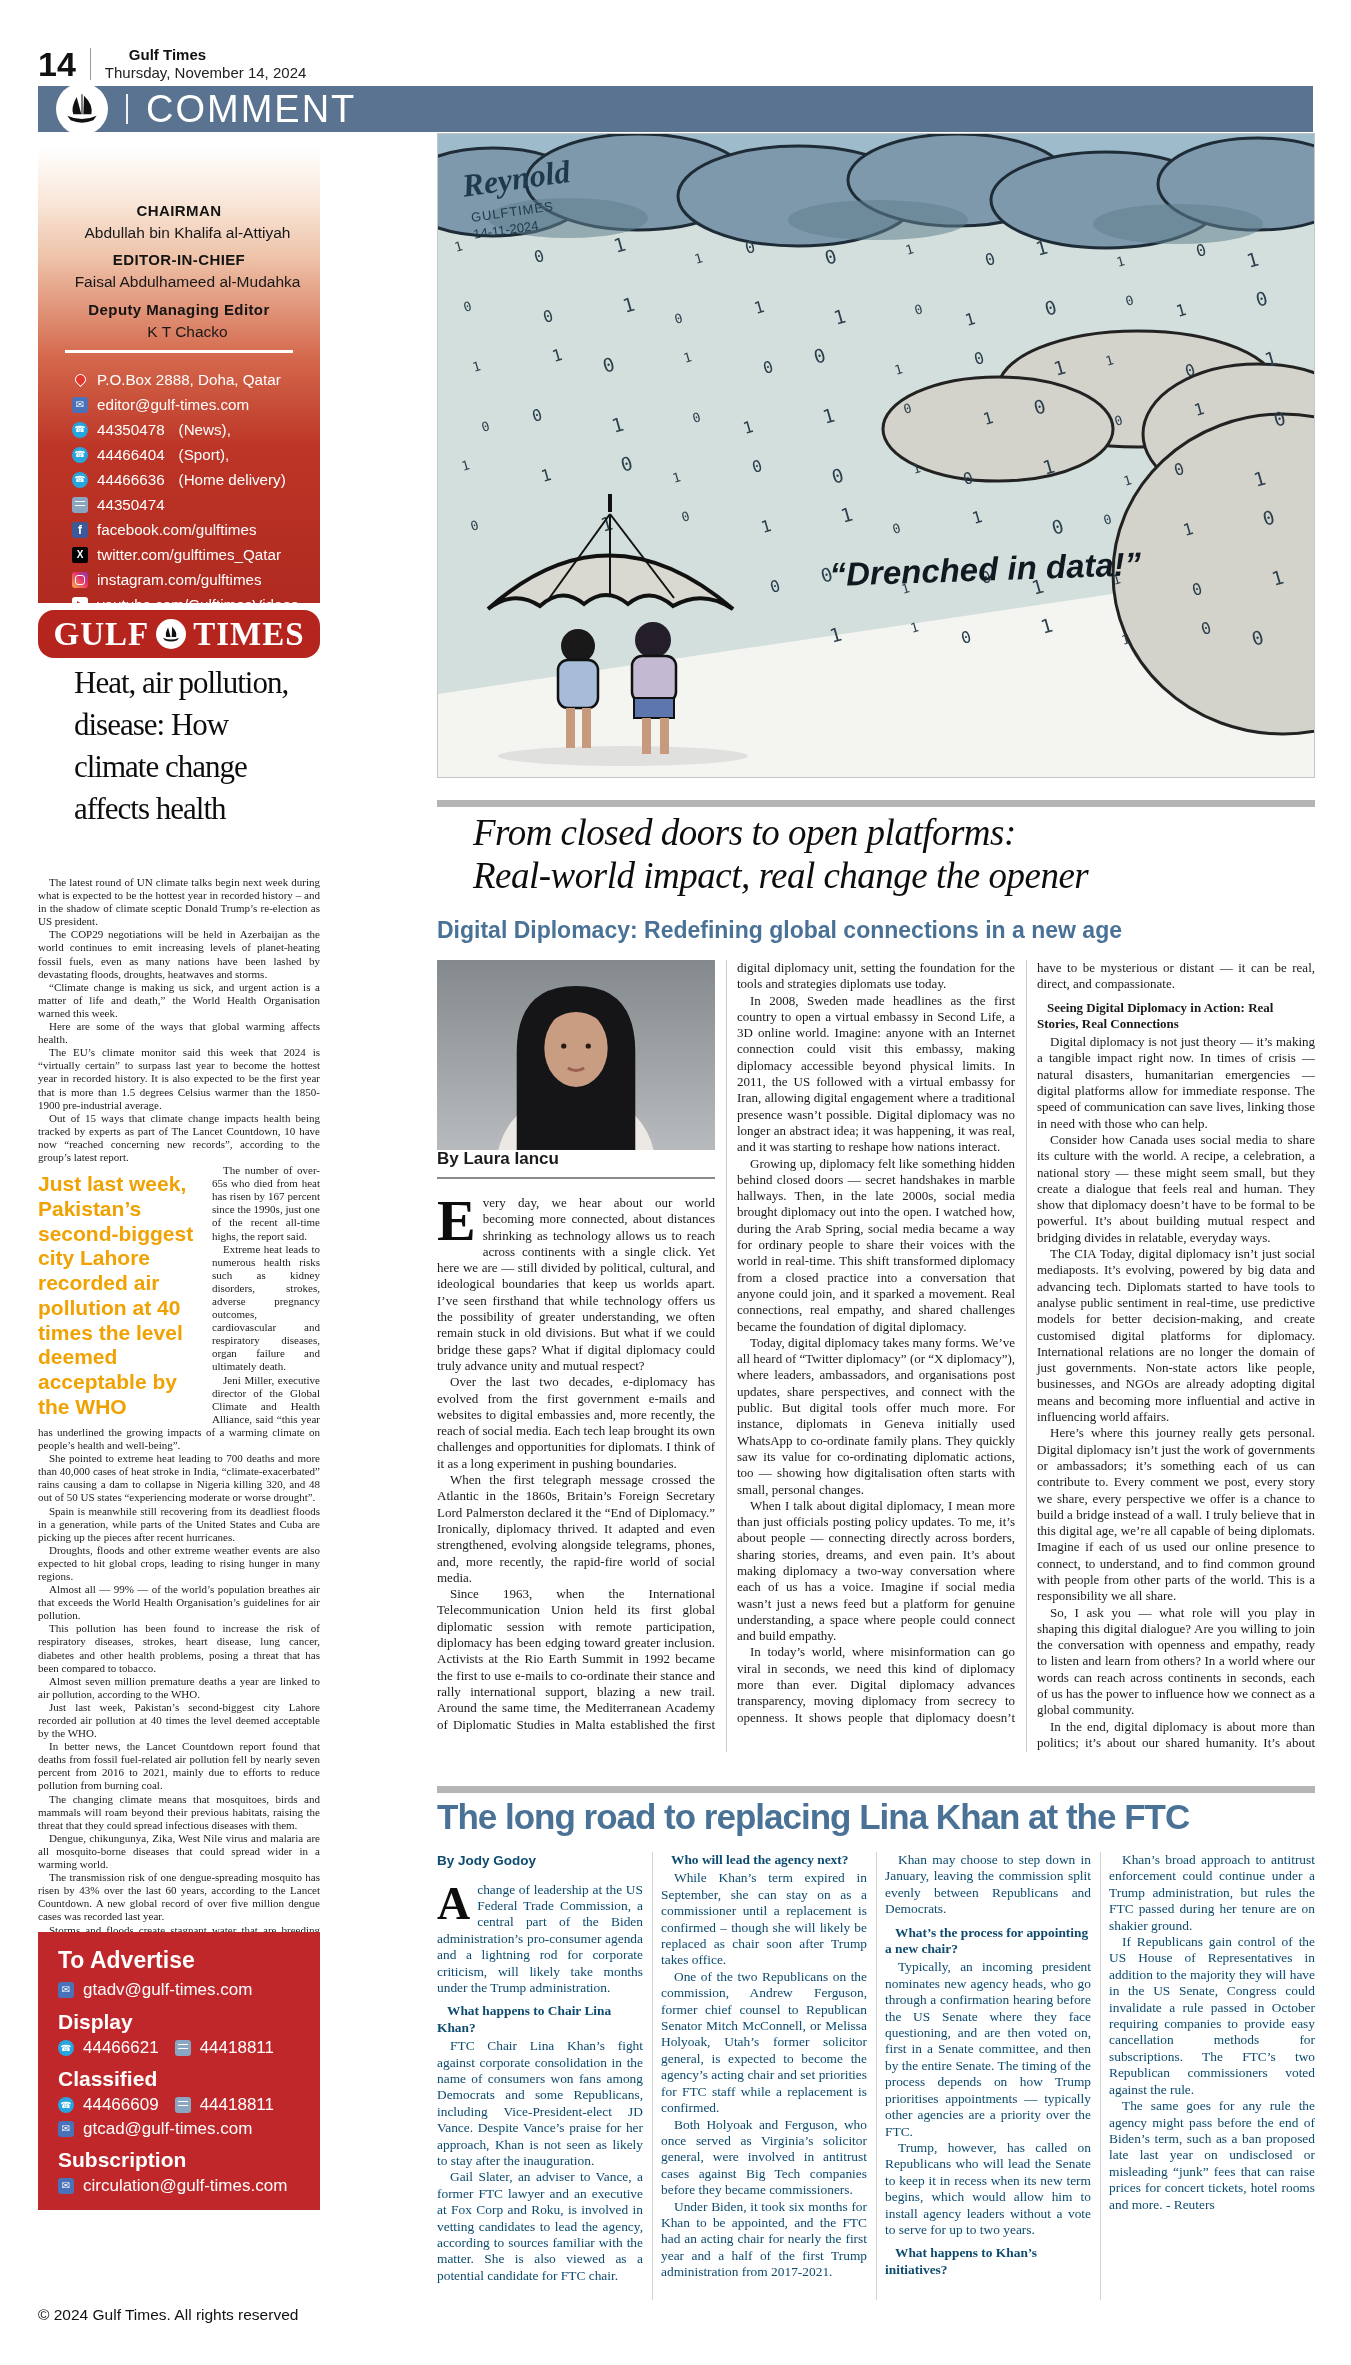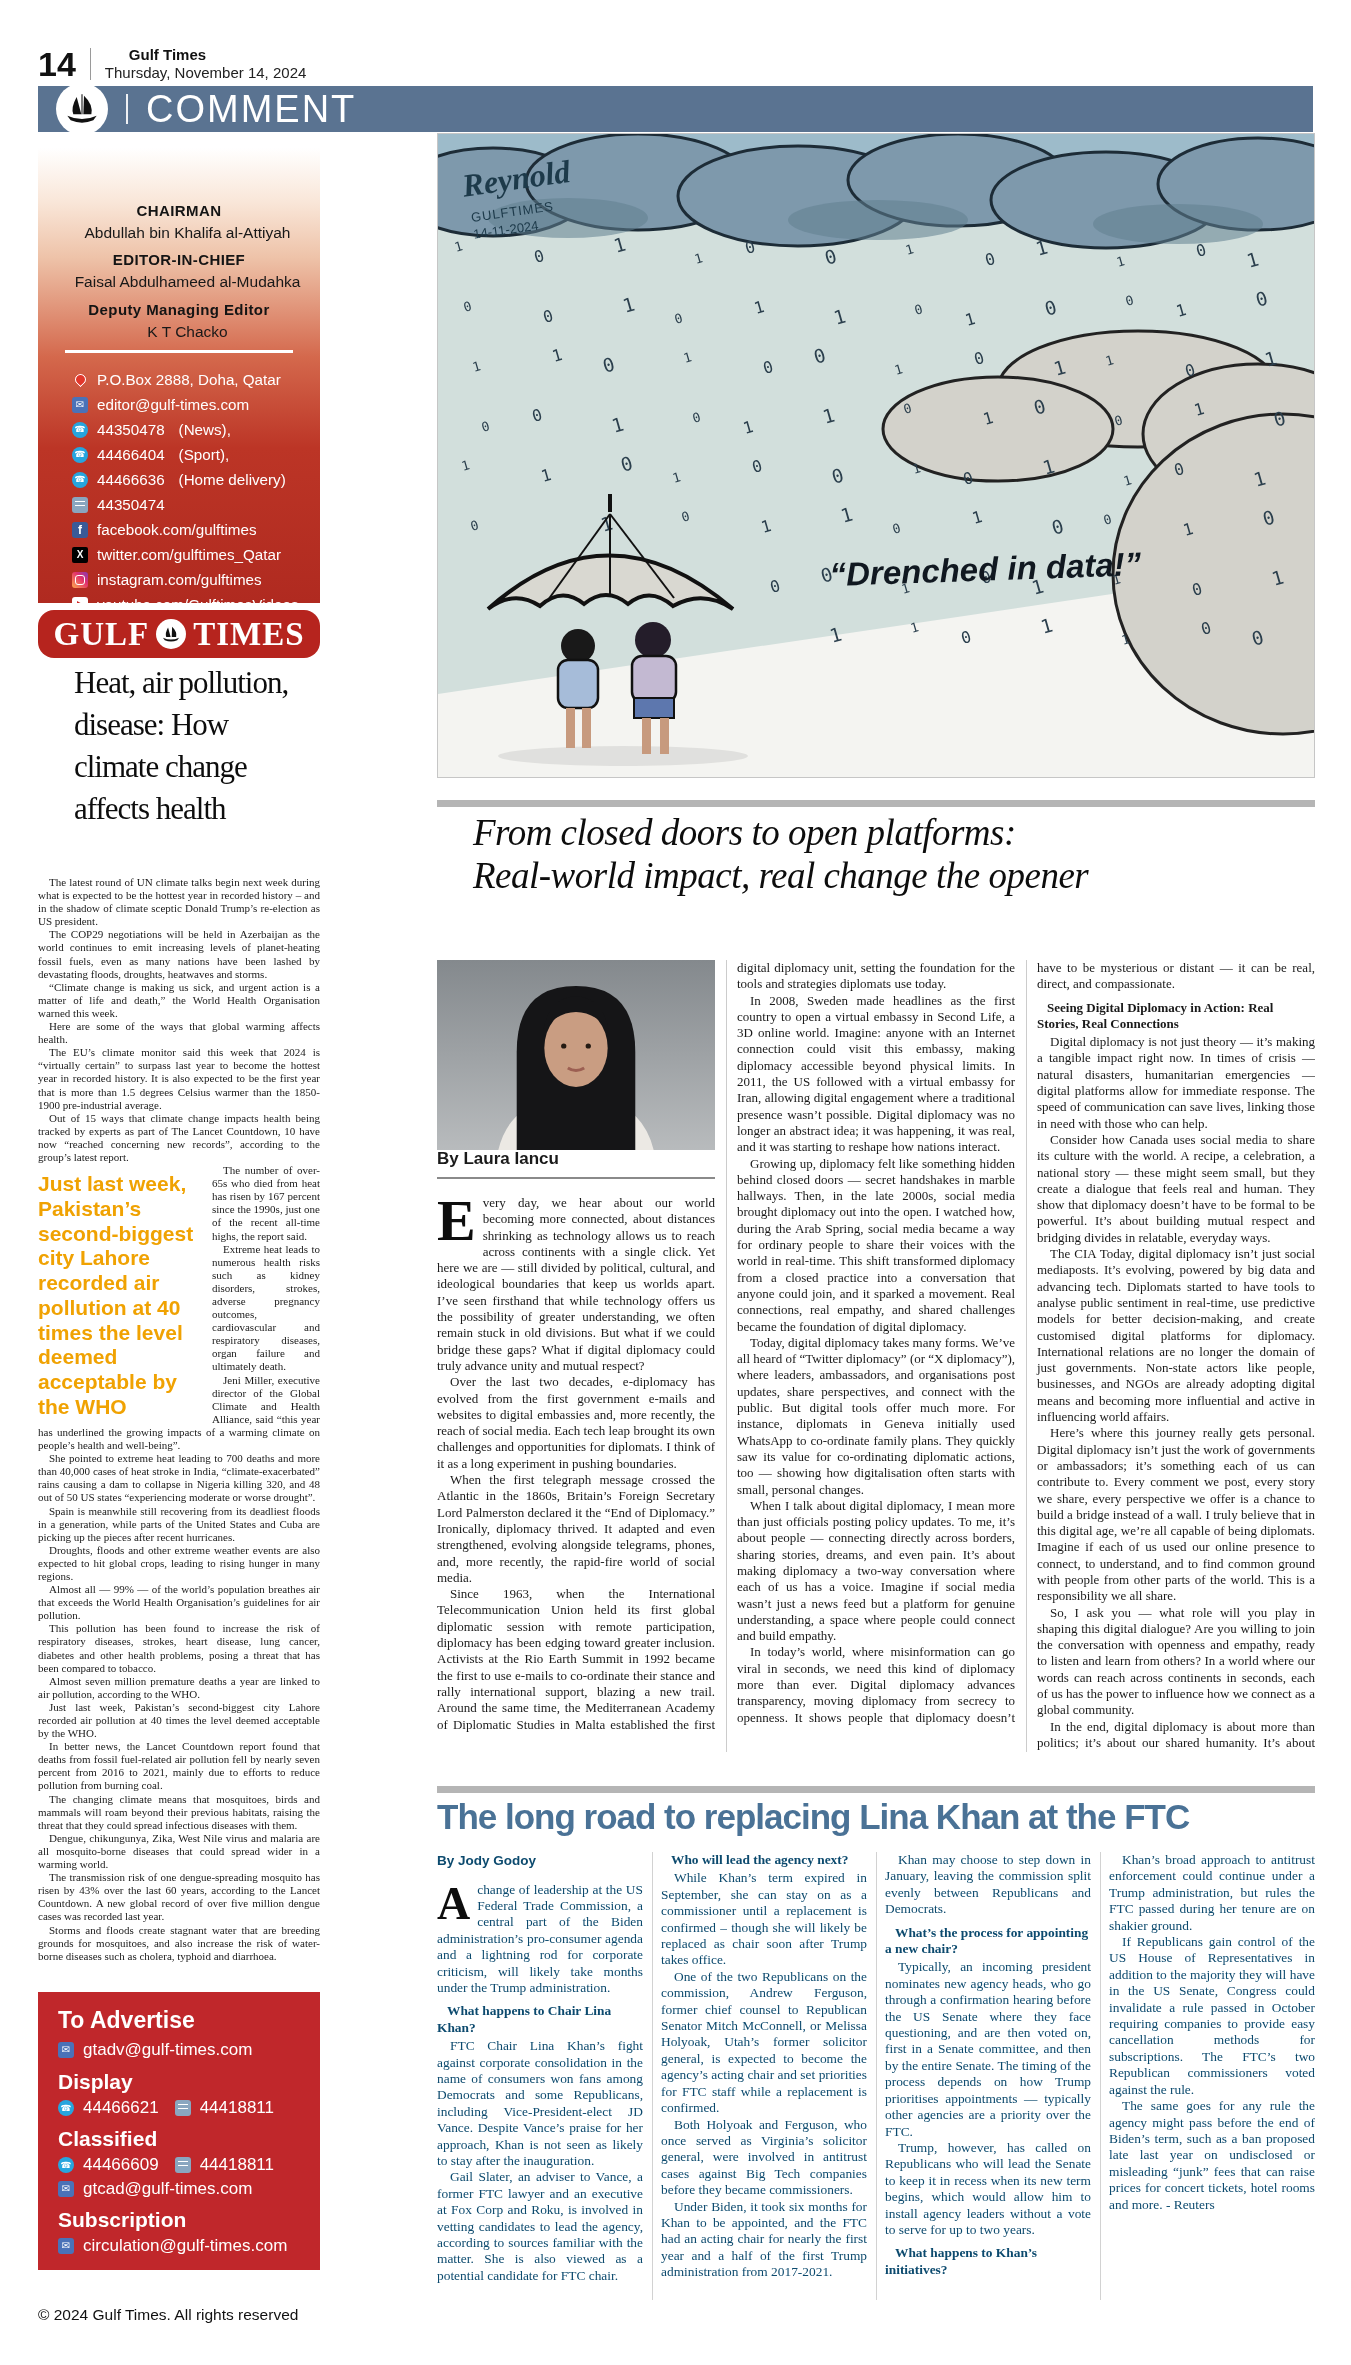--- a/index.html
+++ b/index.html
@@ -86,21 +86,21 @@
   .para.subhead{font-weight:bold;font-family:"Liberation Serif",serif;text-align:left;margin:7px 0 2px;text-indent:10px;}
   
   .ftc-hl{position:absolute;left:437px;top:1798px;width:878px;margin:0;
           font:bold 35px/1.1 "Liberation Sans",sans-serif;color:#4a7296;letter-spacing:-1px;}
   .ftc-article{position:absolute;left:437px;top:1852px;width:878px;height:448px;overflow:hidden;
                column-count:4;column-gap:18px;column-rule:1px solid #d2d2d2;
                font:13.4px/16.4px "Liberation Serif",serif;color:#0c4a6e;text-align:justify;}
   .ftc-byline{font:bold 13.5px/1 "Liberation Sans",sans-serif;margin:2px 0 14px;text-align:left;}
   .ftc-article .para.dropcap::first-letter{font:bold 46px/38px "Liberation Serif",serif;}
   
-  .advertise{position:absolute;left:38px;top:1992px;width:282px;height:278px;background:#c0272b;
+  .advertise{position:absolute;left:38px;top:1932px;width:282px;height:278px;background:#c0272b;
              box-sizing:border-box;padding:16px 0 0 20px;color:#fff;overflow:hidden;}
   .ad-title{font:bold 23px/1.1 "Liberation Sans",sans-serif;margin-bottom:7px;}
   .ad-h{font:bold 21px/1.1 "Liberation Sans",sans-serif;margin:9px 0 5px;}
   .ad-line{display:flex;align-items:center;font:17px/1.2 "Liberation Sans",sans-serif;margin:3px 0;}
   .ad-gap{width:16px;}
   
   .copyright{position:absolute;left:38px;top:2306px;font:15.5px/1.2 "Liberation Sans",sans-serif;color:#111;}
 </style>
 </head>
 <body>
@@ -405,20 +405,21 @@
     </svg>
   </div>
 
   <div class="rule r1"></div>
 
   <h2 class="dd-hl">
     <span>
       
     <span class="hl-line">From closed doors to open platforms:</span><span class="hl-line">Real-world impact, real change the opener</span></span>
   </h2>
+  <div class="dd-sub">Digital Diplomacy: Redefining global connections in a new age</div>
 
   <div class="dd-article">
     <figure class="dd-photo">
       <svg viewBox="0 0 272 190" preserveAspectRatio="none">
         <defs>
           <linearGradient id="gbg" x1="0" y1="0" x2="0" y2="1">
             <stop offset="0" stop-color="#84898d"></stop>
               <stop offset="1" stop-color="#b8bbbd"></stop>
           </linearGradient>
         </defs>

